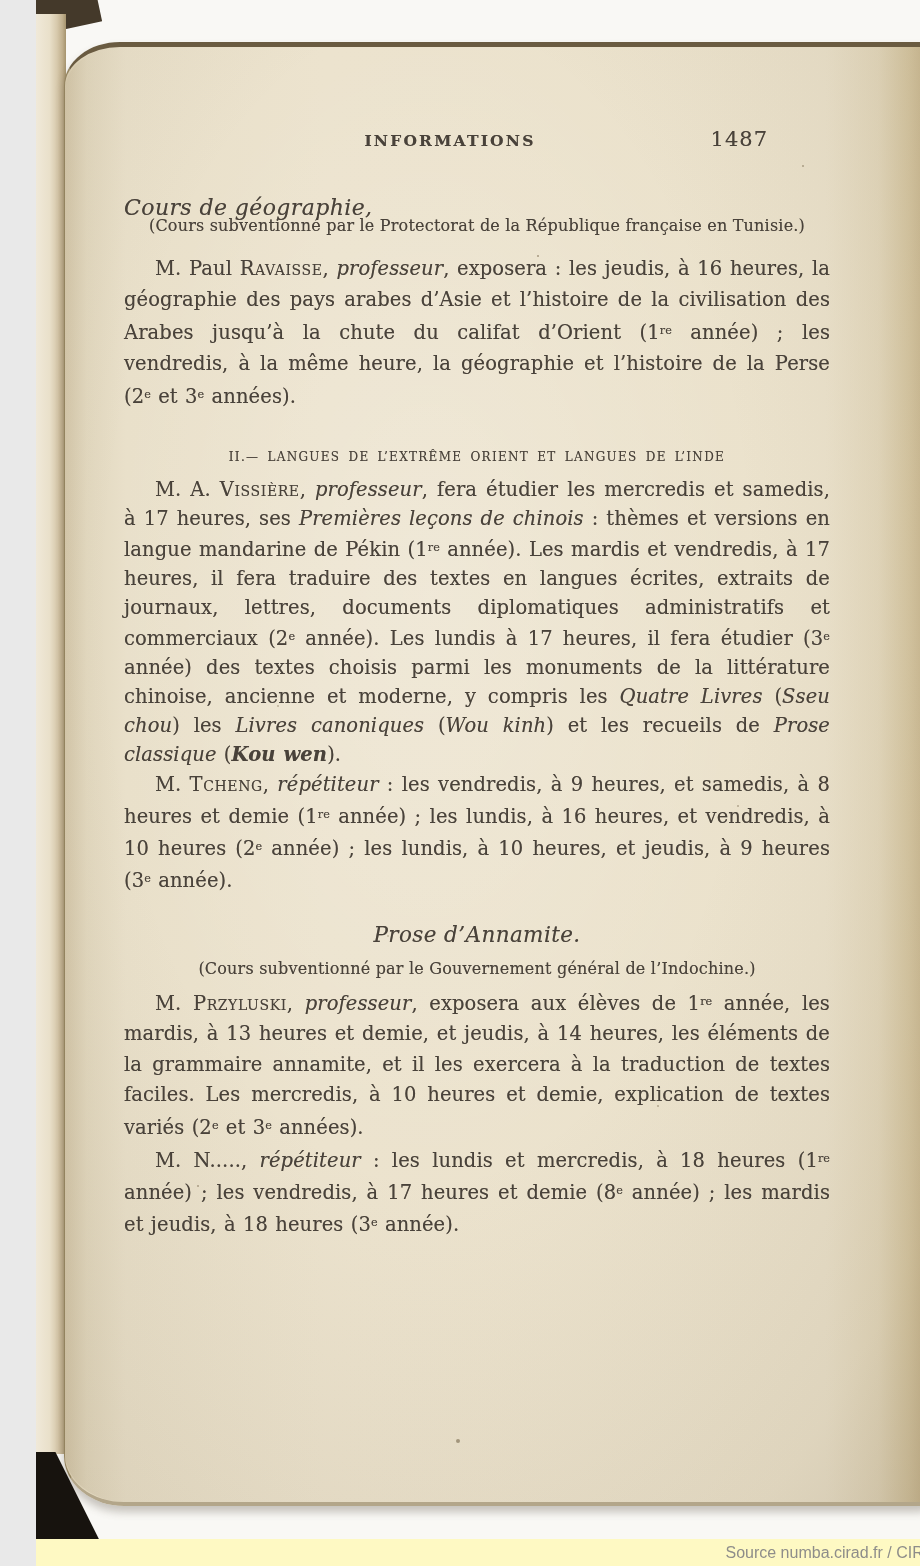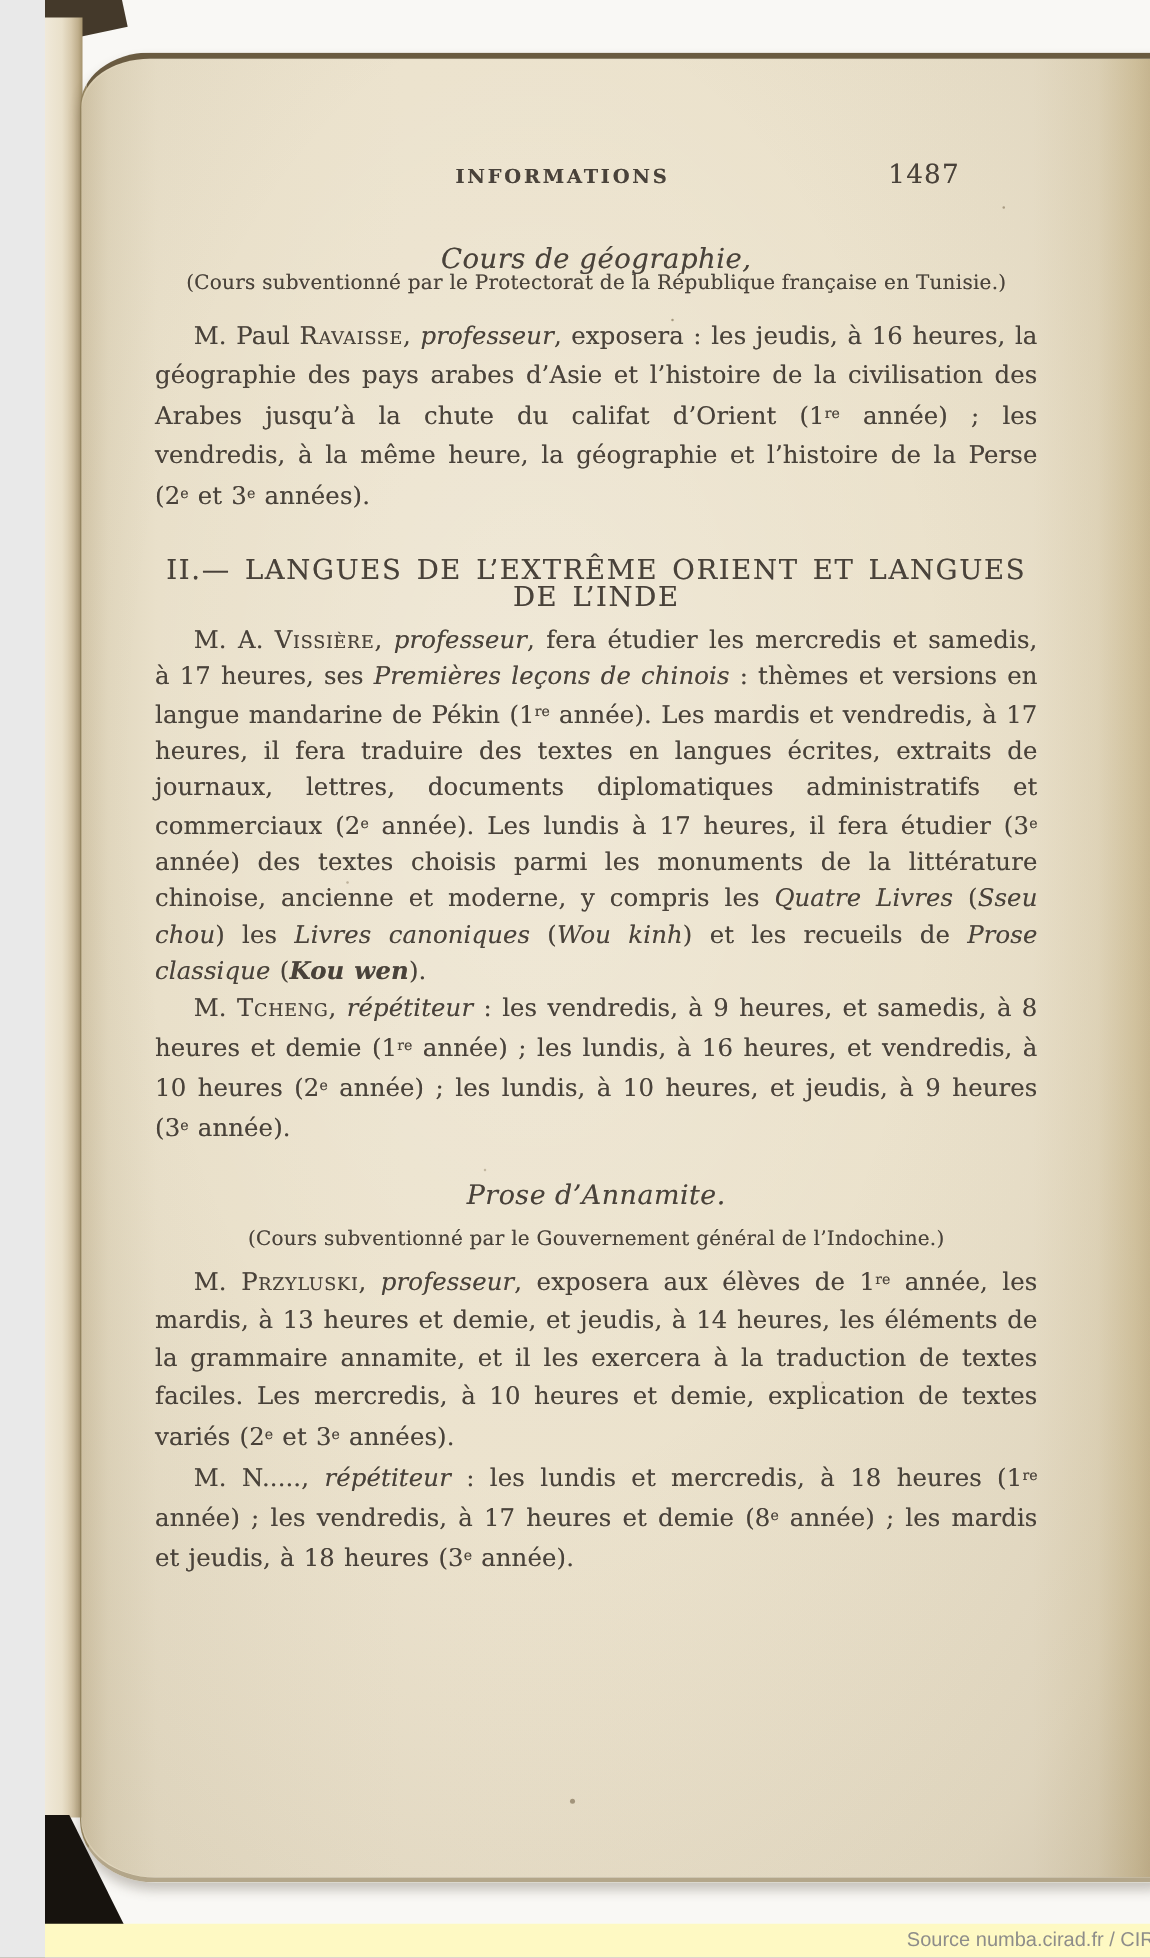--- a/index.html
+++ b/index.html
@@ -43,23 +43,23 @@
     display:flex;align-items:center;justify-content:flex-end;padding-right:10px;box-sizing:border-box;
     font-family:"Liberation Sans", sans-serif;font-size:16px;color:#8e8d8a;}
 
   
   .text-col{position:absolute;left:88px;top:0;width:706px;display:flow-root;
     color:#49423a;text-shadow:0 0 0.5px rgba(73,66,58,0.5);}
   .head-row{position:relative;height:24px;line-height:24px;text-align:center;}
   .head-title{display:inline-block;transform:translateX(-27px);
     font-size:15.5px;font-weight:bold;letter-spacing:2.2px;}
   .page-num{position:absolute;right:62px;top:-2px;font-size:21px;letter-spacing:1px;}
-  .main-title{font-style:italic;font-size:22px;line-height:38px;text-align:center;letter-spacing:0.4px;}
+  .main-title{font-style:italic;font-size:22px;line-height:38px;letter-spacing:0.4px;}
   .note{font-size:16px;line-height:22px;text-align:center;letter-spacing:0.2px;}
-  .section-head{font-size:22px;line-height:22px;text-align:center;letter-spacing:1.3px;word-spacing:3px;}
+  .section-head{font-size:12px;line-height:22px;text-align:center;letter-spacing:1.3px;word-spacing:3px;}
   .sub-title{font-style:italic;font-size:21.5px;line-height:30px;text-align:center;letter-spacing:0.4px;}
   .para{font-size:19.5px;text-align:justify;text-indent:31px;word-spacing:1px;letter-spacing:0.1px;}
   .lh29{line-height:29px}.lh30{line-height:30px}.lh305{line-height:30.5px}.lh31{line-height:31px}
   .i{font-style:italic;}
   .bi{font-style:italic;font-weight:bold;}
   .sc{font-variant:small-caps;letter-spacing:0.6px;}
   .sup{font-size:0.58em;vertical-align:0.45em;letter-spacing:0;}
 </style>
 </head>
 <body>

